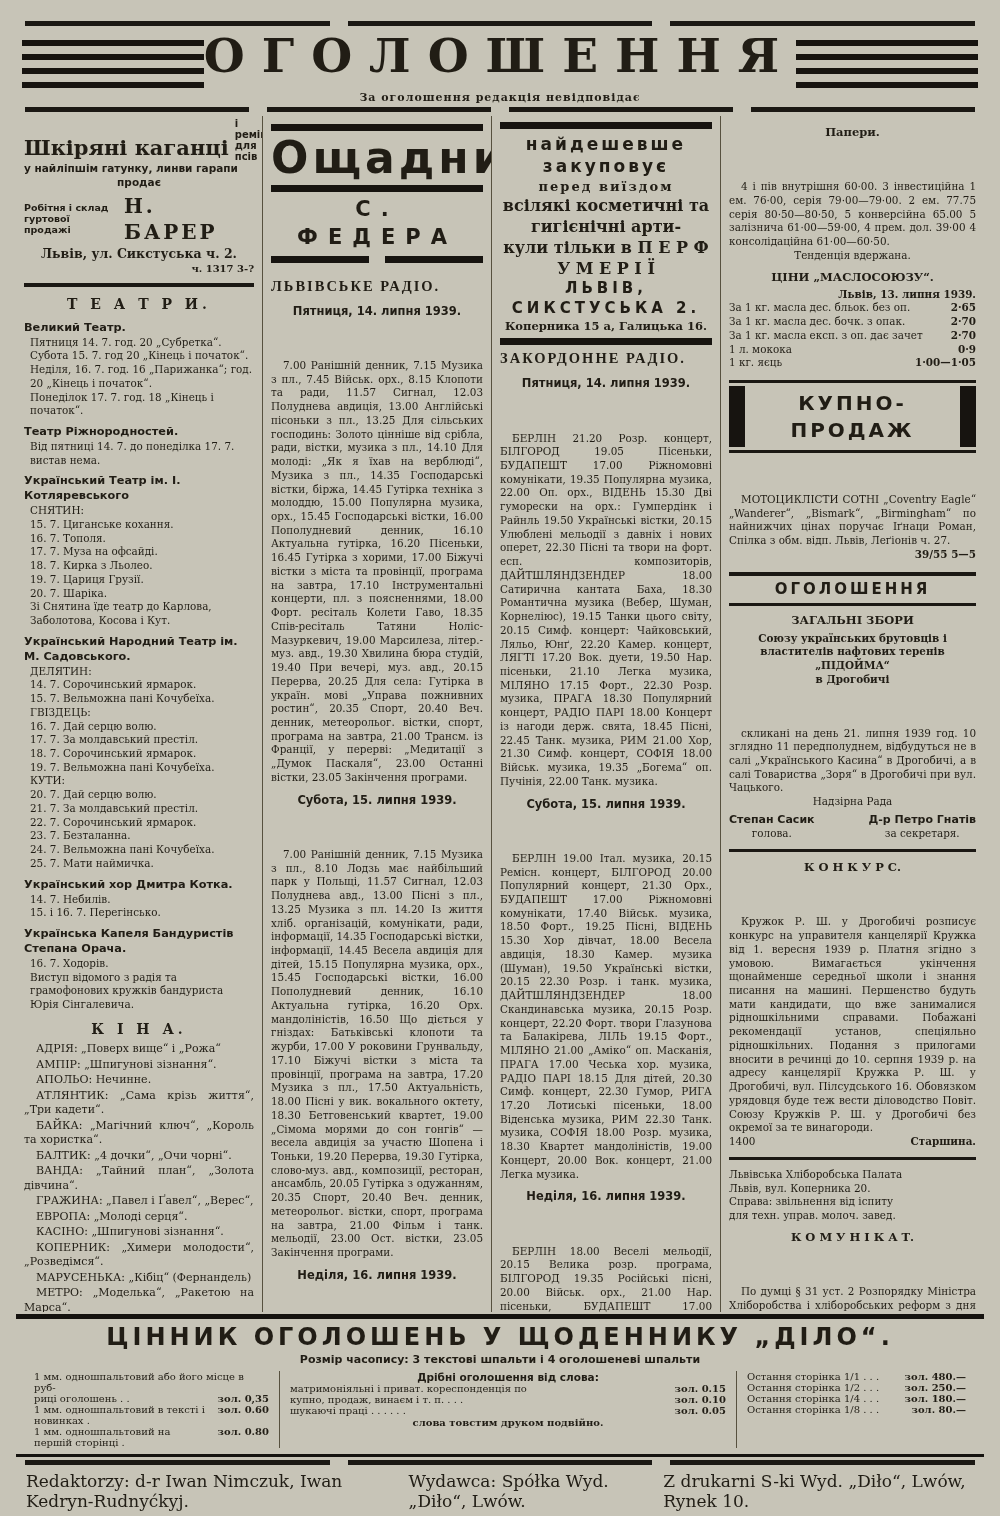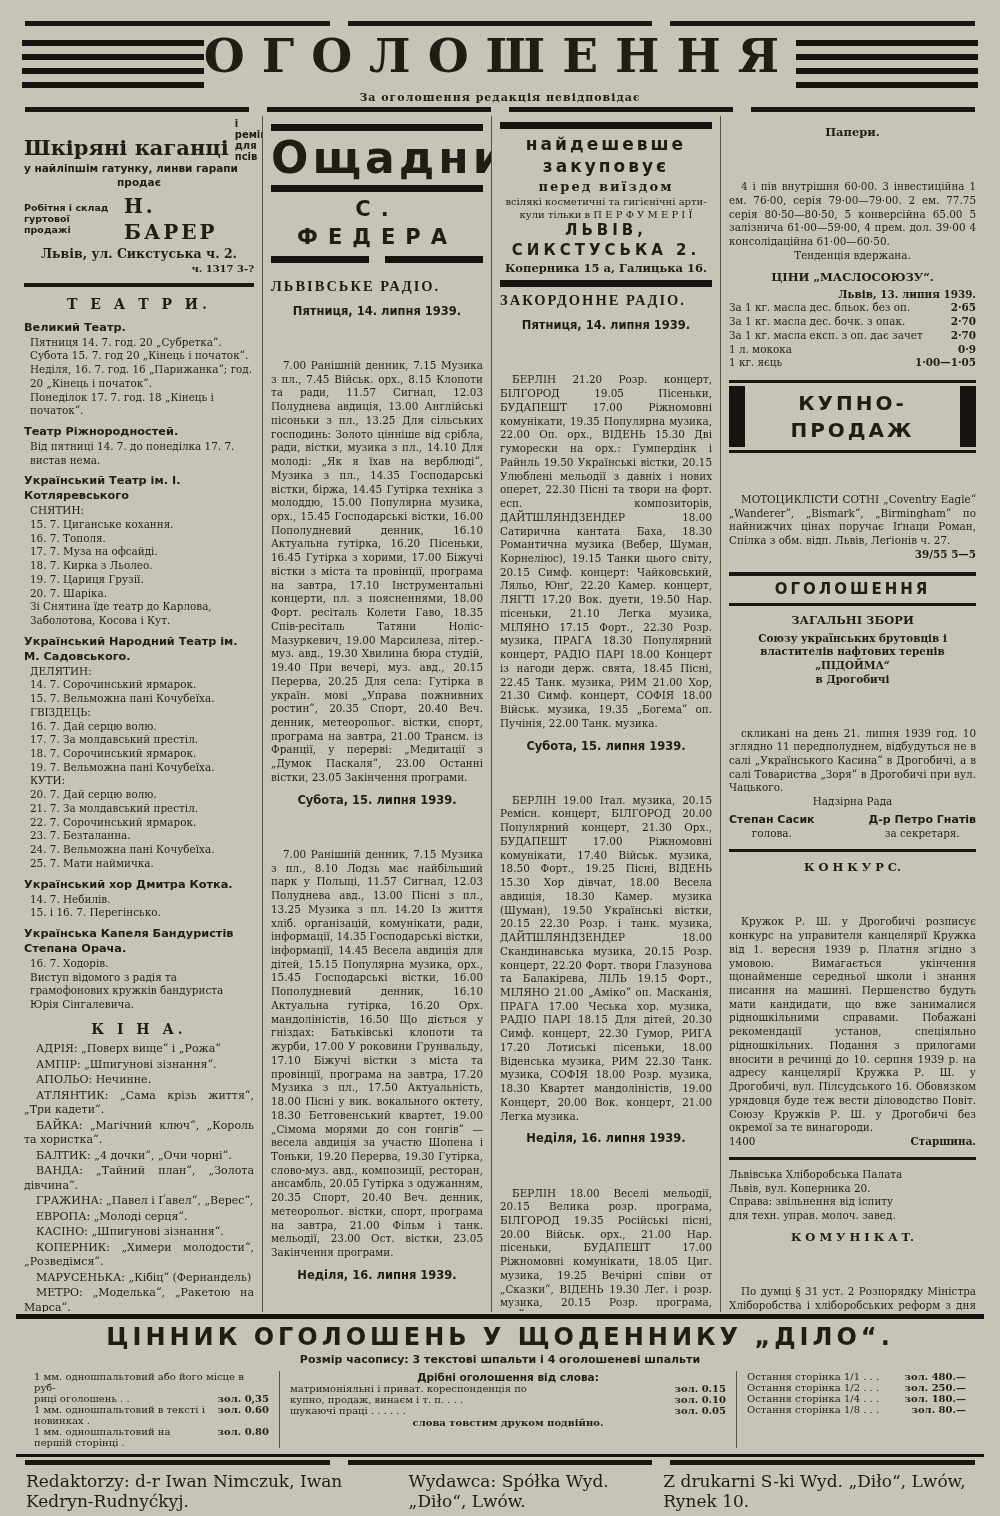--- a/index.html
+++ b/index.html
@@ -59,21 +59,21 @@
     font-family:"DejaVu Sans",sans-serif;margin:2px 0;}
   .r-date{text-align:center;font-weight:bold;font-size:11.5px;margin:8px 0 3px;
     font-family:"DejaVu Sans",sans-serif;}
   .radio-head{font-weight:bold;font-size:14.5px;letter-spacing:2px;margin:2px 0 2px;
     font-family:Liberation Serif, serif;}
   
   .ad3{border-bottom:0;margin-bottom:4px;}
   .ad3-l1{font-size:17px;font-weight:bold;letter-spacing:3px;text-align:center;
     font-family:"DejaVu Sans",sans-serif;}
   .ad3-l2{font-size:13px;font-weight:bold;text-align:center;letter-spacing:2px;}
-  .ad3-l3{font-size:10px;font-weight:normal;text-align:center;}
+  .ad3-l3{font-size:16px;font-weight:bold;text-align:center;}
   .ad3-l4{font-size:15px;font-weight:bold;letter-spacing:4px;text-align:center;
     font-family:"DejaVu Sans",sans-serif;}
   .ad3-l5{font-size:11.5px;font-weight:bold;text-align:center;}
   
   .prow{display:flex;justify-content:space-between;gap:6px;}
   .prow .pl{flex:1;}
   .prow .pv{white-space:nowrap;font-weight:bold;}
   .boxhead{position:relative;border-top:3px solid #1b1813;border-bottom:3px solid #1b1813;
     margin:10px 0 8px;padding:7px 26px;text-align:center;}
   .boxhead::before,.boxhead::after{content:"";position:absolute;top:3px;bottom:3px;width:16px;

